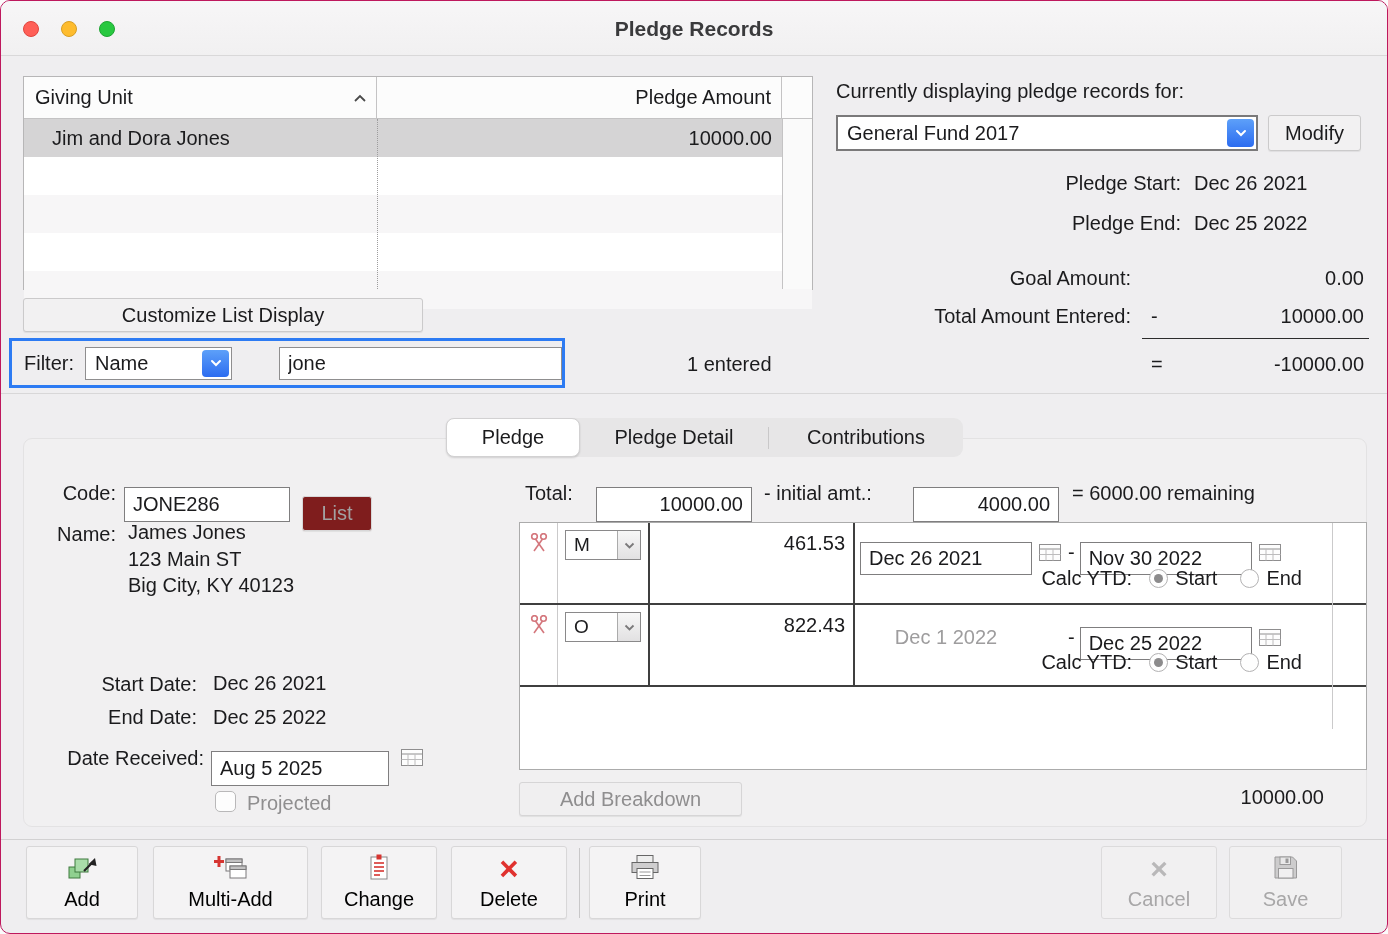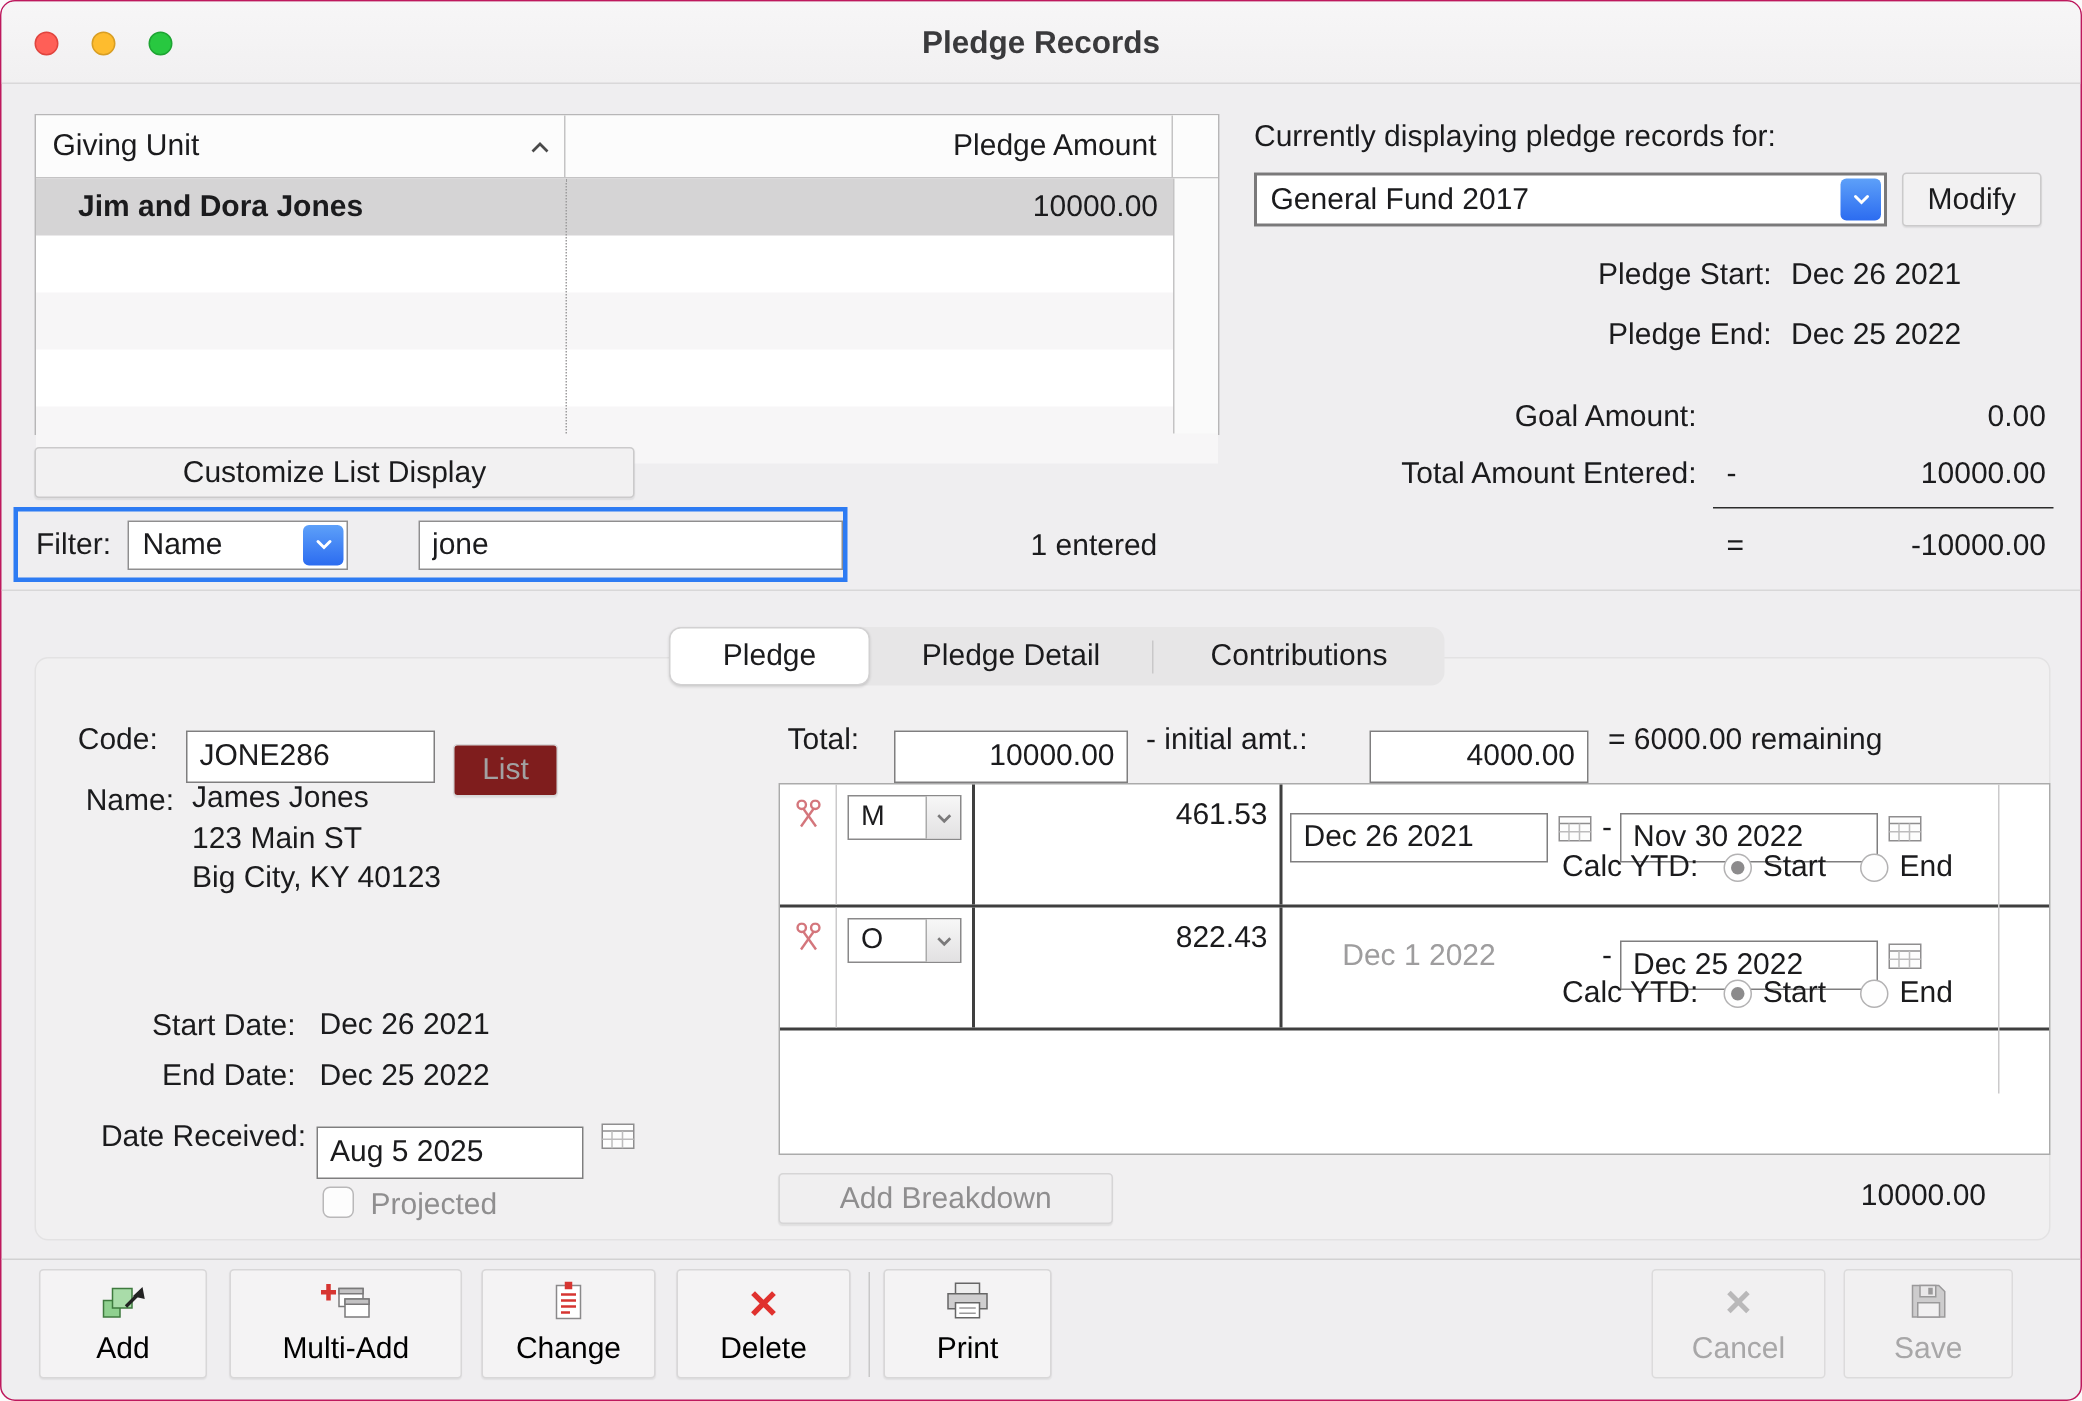--- a/index.html
+++ b/index.html
@@ -25,21 +25,21 @@
                 background:#fff; border:1px solid #b7b6b7; }
   .list-header { display:flex; height:42px; background:#fcfcfc; border-bottom:1px solid #c4c3c4; }
   .lh-col1 { width:353px; display:flex; align-items:center; justify-content:space-between;
              padding:0 8px 0 11px; border-right:1px solid #c4c3c4; }
   .lh-col2 { flex:1; display:flex; align-items:center; justify-content:flex-end; padding-right:10px; }
   .lh-scroll { width:31px; border-left:1px solid #c4c3c4; background:#fcfcfc; }
   .list-body { position:relative; height:170px; }
   .list-row { display:flex; height:38px; align-items:center; }
   .list-row.selected { background:#d5d4d5; }
   .list-row.stripe { background:#f7f6f7; }
-  .lr-name { width:353px; padding-left:28px;font-weight:bold; }
+  .lr-name { width:353px; padding-left:28px; }
   .lr-amount { width:405px; text-align:right; padding-right:10px; }
   .dot-div { position:absolute; top:0; bottom:0; border-left:1px dotted #9d9c9d; }
   .scroll-strip { position:absolute; right:0; top:0; bottom:0; width:30px;
                   background:#fafafa; border-left:1px solid #c4c3c4; }
 
   .btn { background:#f2f1f2; border:1px solid #cbcacb; border-radius:3px;
          box-shadow:0 1px 1px rgba(0,0,0,.07); text-align:center; cursor:default;
          font-family:inherit; font-size:20px; color:#1b1b1d; }
   .customize-btn { position:absolute; left:22px; top:297px; width:400px; height:34px; line-height:32px; }
 
@@ -222,21 +222,21 @@
   <div class="h-divider"></div>
   <div class="bottom-panel"></div>
 
   <div class="tabbar">
     <div class="tab active" style="width:134px;">Pledge</div>
     <div class="tab" style="width:188px;">Pledge Detail</div>
     <div class="tab-sep"></div>
     <div class="tab" style="width:194px;">Contributions</div>
   </div>
 
-  <div class="lbl-r" style="left:40px;width:75px;top:481px;text-align:center;">Code:</div>
+  <div class="lbl-r" style="left:40px;width:75px;top:481px;">Code:</div>
   <input class="fld" style="position: absolute; left: 123px; top: 474px; width: 166px; height: 35px;" value="JONE286">
   <button class="btn list-btn">List</button>
 
   <div class="lbl-r" style="left:40px;width:75px;top:522px;">Name:</div>
   <div class="name-block">
     <div>James Jones</div>
     <div>123 Main ST</div>
     <div>Big City, KY 40123</div>
   </div>
 

